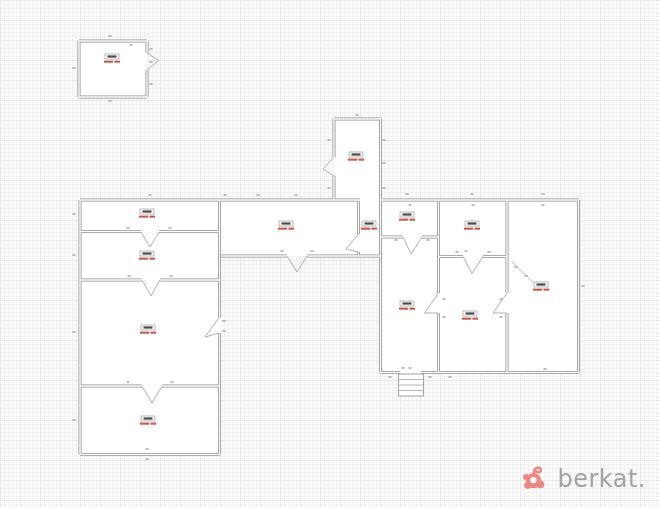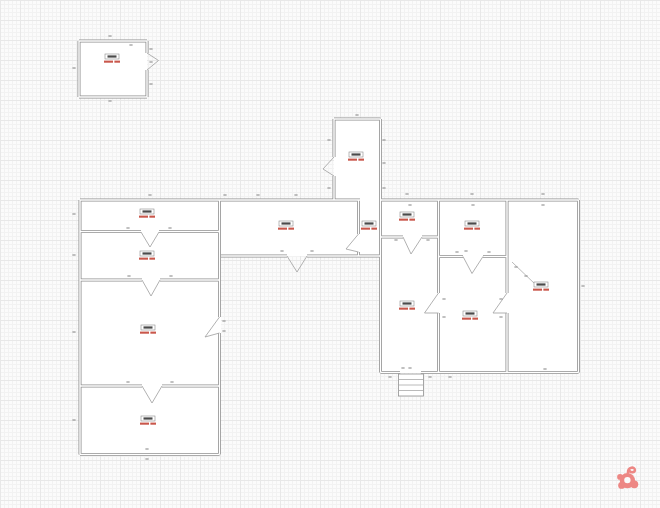--- a/index.html
+++ b/index.html
@@ -200,14 +200,15 @@
     <svg width="34" height="34" viewBox="0 0 32 32">
       <g fill="var(--logo-icon,#ed8784)">
         <circle cx="7.6" cy="14" r="2.8"></circle>
         <circle cx="9" cy="22" r="3.2"></circle>
         <circle cx="21" cy="21" r="3.7"></circle>
         <circle cx="14.5" cy="17.5" r="7.2"></circle>
       </g>
       <path d="M15,10 C15,4.5 21.5,4 21.5,7.5 C21.5,10 17.5,10.5 16.5,8.2" fill="none" stroke="var(--logo-icon,#ed8784)" stroke-width="2.4" stroke-linecap="round"></path>
       <circle cx="14.5" cy="17" r="3" fill="#fbfbfb"></circle>
     </svg>
+    <span class="logo-text">berkat.</span>
   </div>
 </div>
 
 </body></html>

